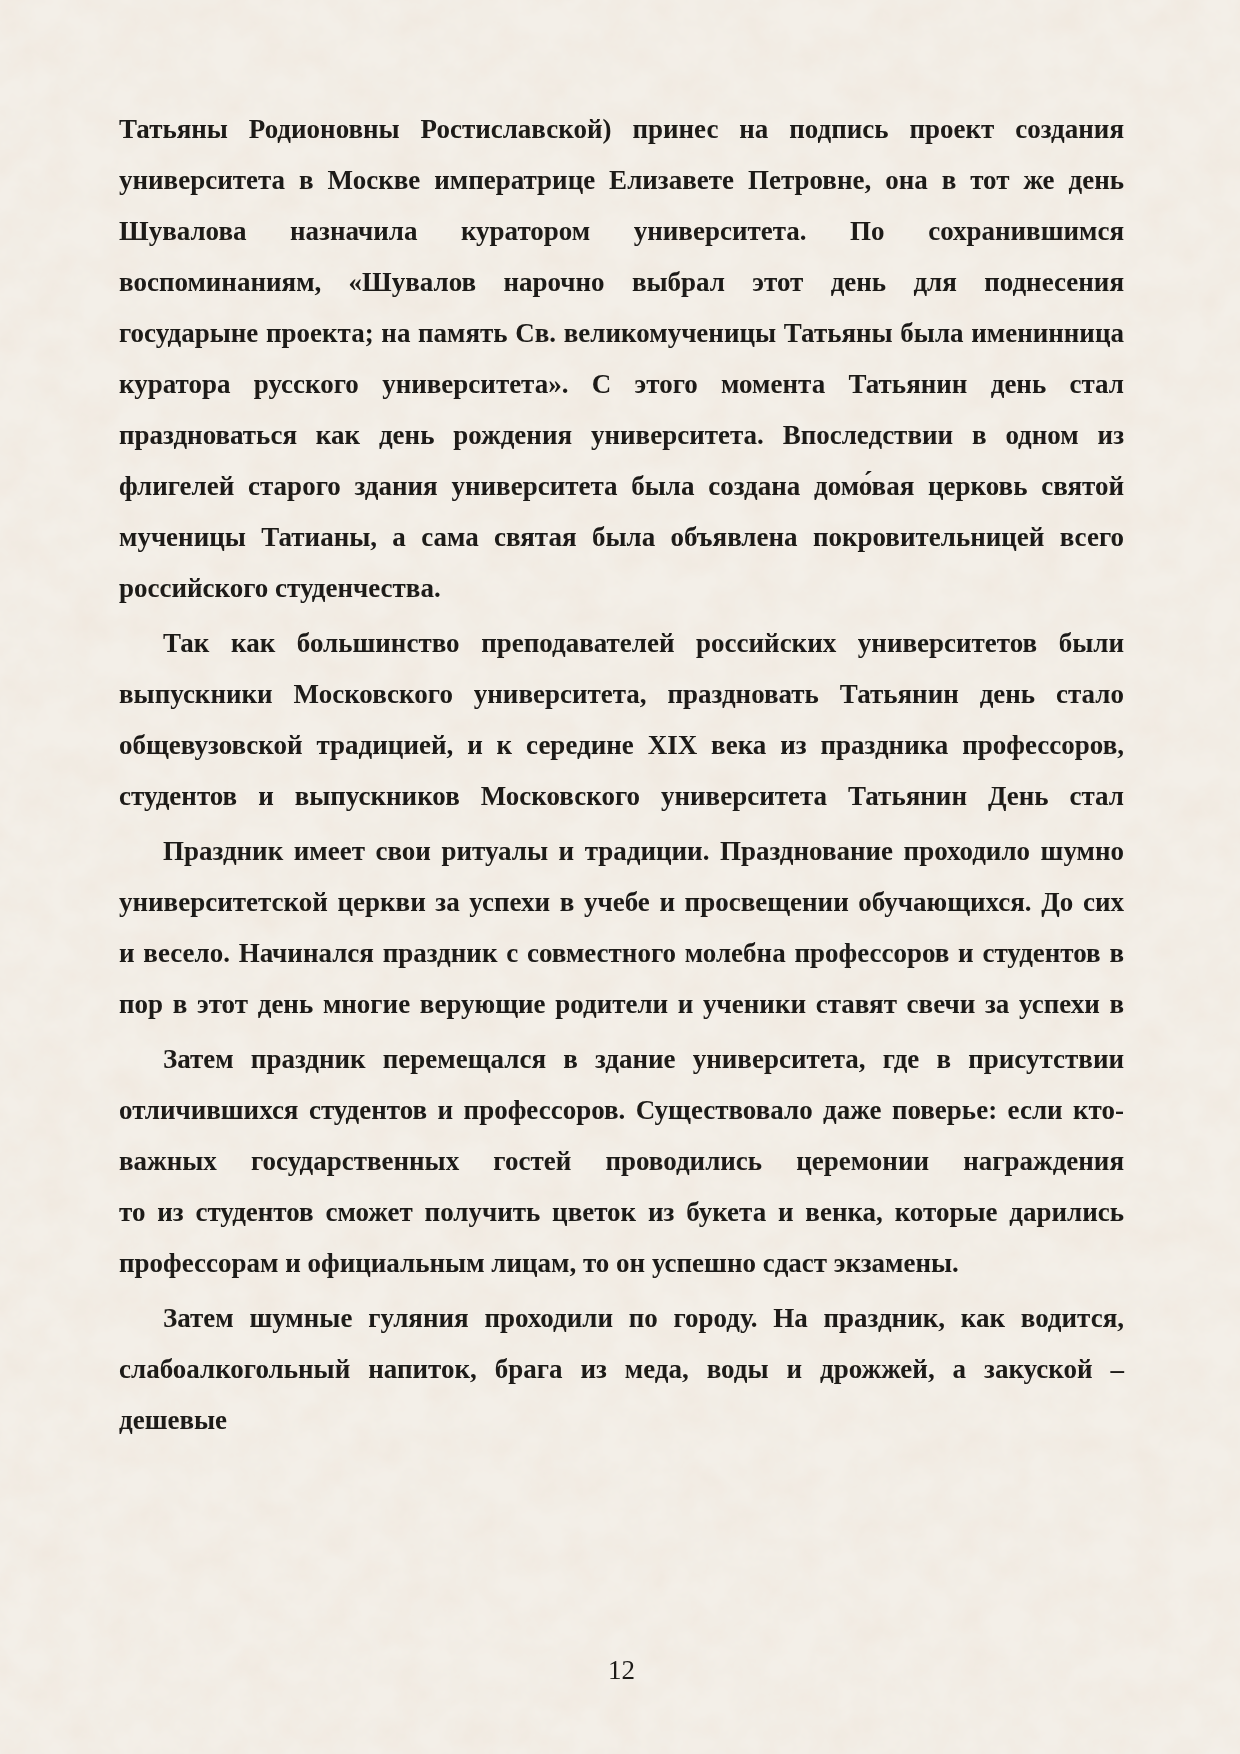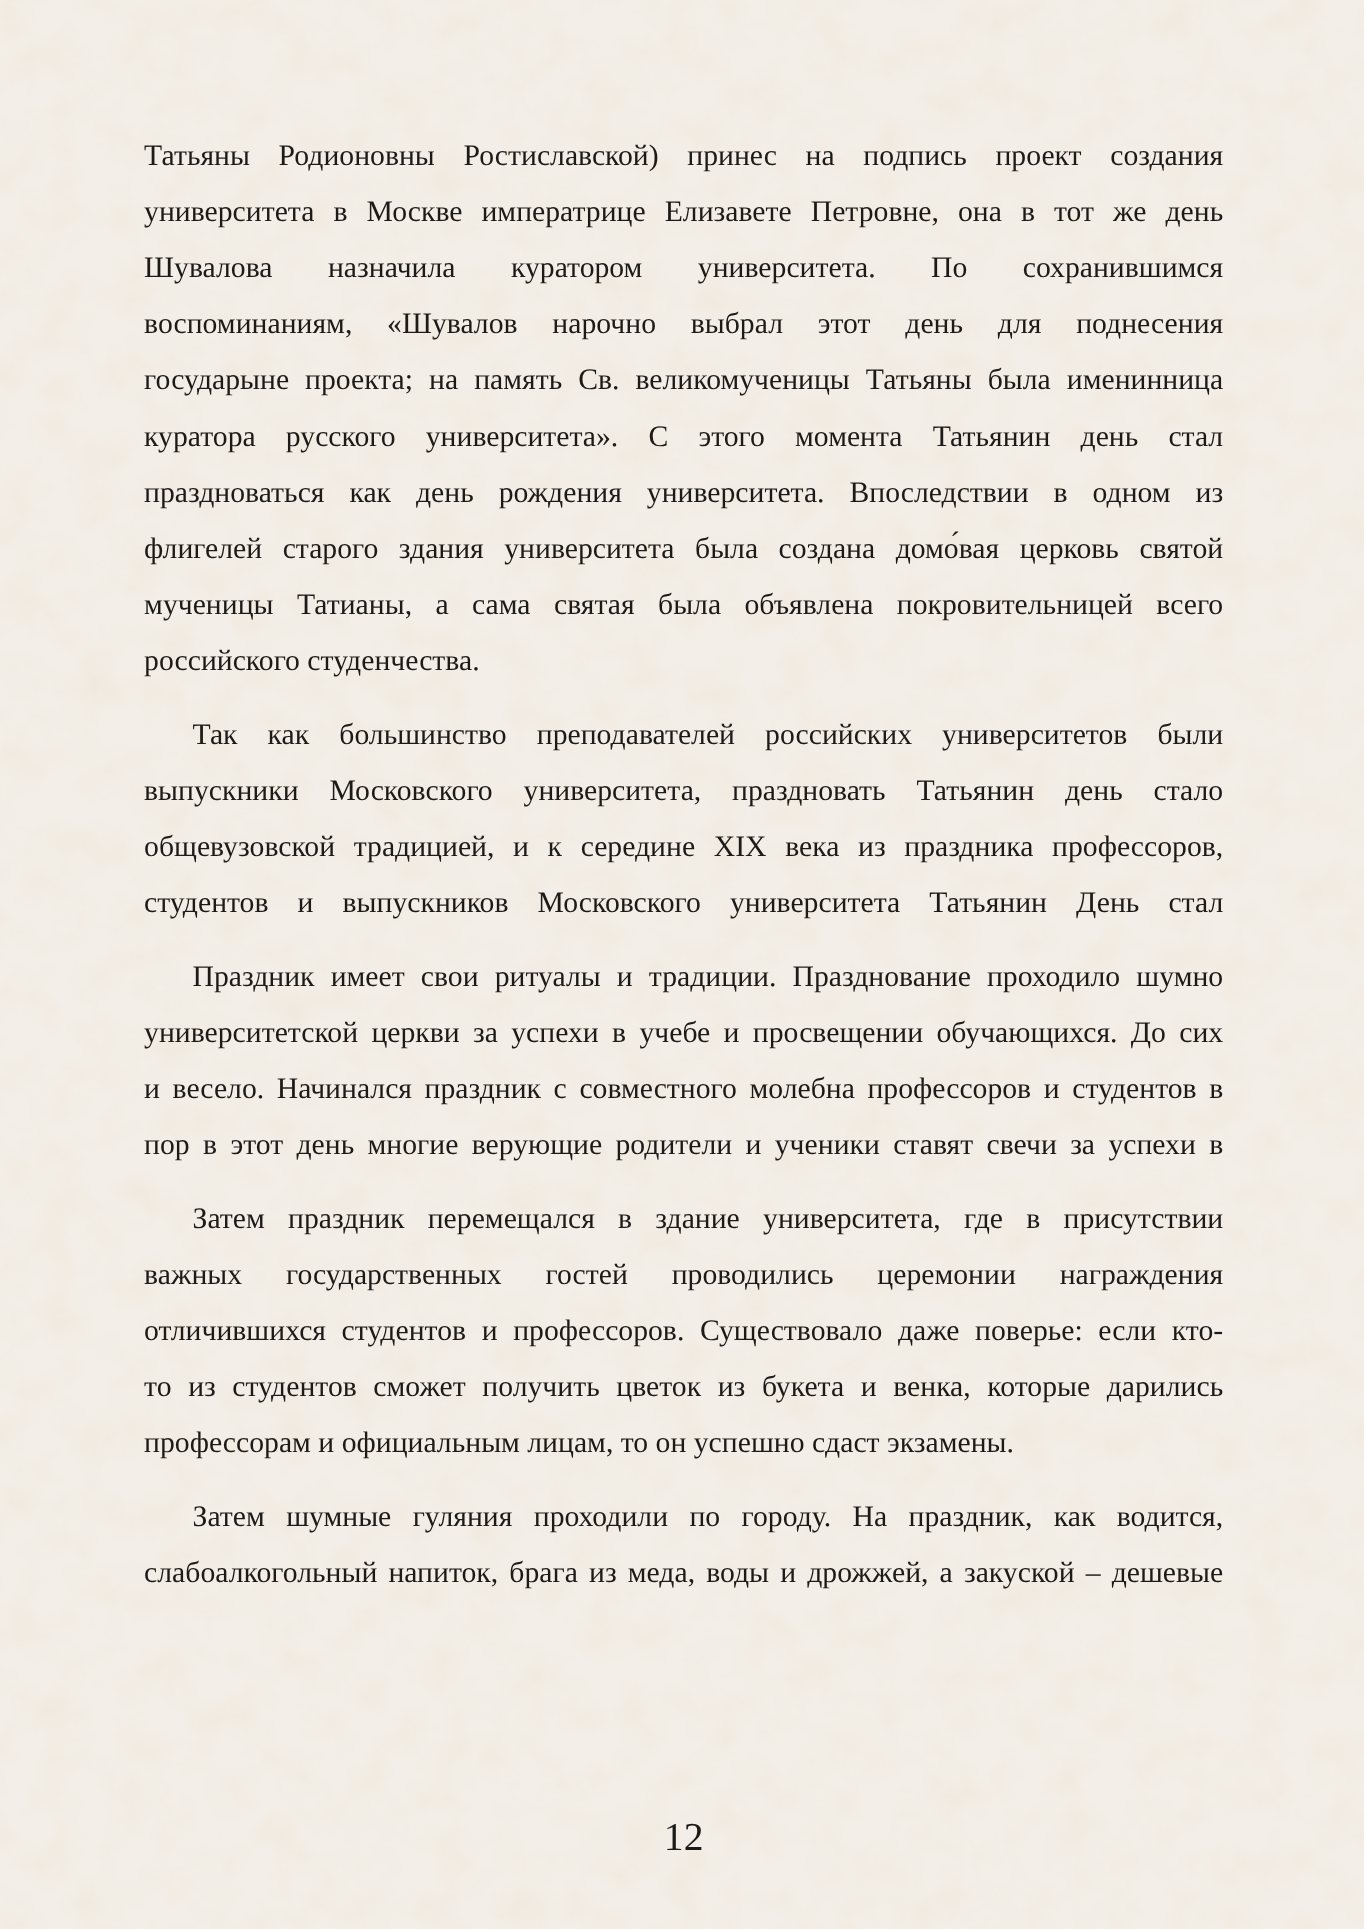--- a/index.html
+++ b/index.html
@@ -18,38 +18,38 @@
     width: 1240px; height: 1754px;
     z-index: 0;
   }
   main.page-text {
     position: absolute;
     left: 115px;
     top: 100px;
     width: 1013px;
     z-index: 1;
   }
-  .paragraph { margin: 16px; padding: 0; }
+  .paragraph { margin: 4px; padding: 0; font-weight: bold; }
   .line {
     font-size: 27px;
     line-height: 51px;
     text-align: justify;
     text-align-last: justify;
     white-space: normal;
   }
   .line.last { text-align-last: left; }
   .line.indent { text-indent: 44px; }
   .page-footer {
     position: absolute;
     left: 115px;
     top: 1645px;
     width: 1013px;
     z-index: 1;
     text-align: center;
-    font-size: 36px;
+    font-size: 27px;
     line-height: 51px;
   }
 </style>
 </head>
 <body>
 
 <svg class="paper-bg" viewBox="0 0 1240 1754" preserveAspectRatio="none" xmlns="http://www.w3.org/2000/svg">
   <defs>
     <filter id="parch" x="0" y="0" width="100%" height="100%">
       <feTurbulence type="fractalNoise" baseFrequency="0.028" numOctaves="4" seed="11" stitchTiles="stitch"></feTurbulence>
@@ -83,22 +83,22 @@
       <div class="line">студентов и выпускников Московского университета Татьянин День стал</div>
     </div>
     <div class="paragraph">
       <div class="line indent">Праздник имеет свои ритуалы и традиции. Празднование проходило шумно</div>
       <div class="line">университетской церкви за успехи в учебе и просвещении обучающихся. До сих</div>
       <div class="line">и весело. Начинался праздник с совместного молебна профессоров и студентов в</div>
       <div class="line">пор в этот день многие верующие родители и ученики ставят свечи за успехи в</div>
     </div>
     <div class="paragraph">
       <div class="line indent">Затем праздник перемещался в здание университета, где в присутствии</div>
+      <div class="line">отличившихся студентов и профессоров. Существовало даже поверье: если кто-</div>
       <div class="line">важных государственных гостей проводились церемонии награждения</div>
-      <div class="line">отличившихся студентов и профессоров. Существовало даже поверье: если кто-</div>
       <div class="line">то из студентов сможет получить цветок из букета и венка, которые дарились</div>
       <div class="line last">профессорам и официальным лицам, то он успешно сдаст экзамены.</div>
     </div>
     <div class="paragraph">
       <div class="line indent">Затем шумные гуляния проходили по городу. На праздник, как водится,</div>
       <div class="line">слабоалкогольный напиток, брага из меда, воды и дрожжей, а закуской – дешевые</div>
     </div>
   </main>
 
 <div class="page-footer">

